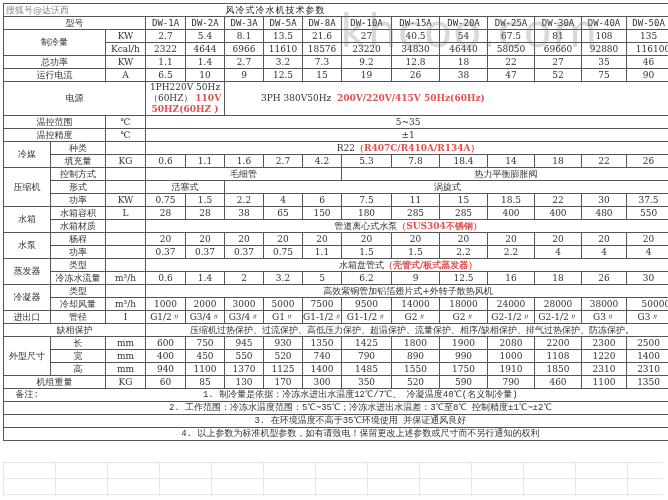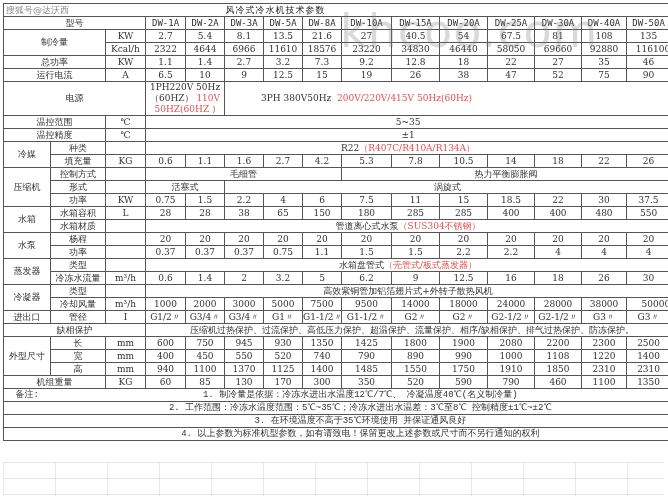--- a/index.html
+++ b/index.html
@@ -7,21 +7,21 @@
          font-family: "DejaVu Serif", "Liberation Serif", serif; color: #333; }
   .sheet { position: absolute; left: 3px; top: 3px; width: 660px; }
   table.spec { border-collapse: collapse; table-layout: fixed; width: 660px; }
   table.spec td { border: 1px solid #555; padding: 0; text-align: center; vertical-align: middle;
                   font-size: 9px; line-height: 11px; height: 12px; overflow: hidden; white-space: nowrap; }
   .title-row td { height: 25px; border-bottom: 1px solid #555; }
   .watermark { font-family: "DejaVu Sans", sans-serif; font-size: 14px; color: #8a8a8a; text-align: left !important; padding-left: 2px !important; }
   .title { font-size: 22px; letter-spacing: 1px; color: #222; text-align: left !important; }
   .kh { position: absolute; left: 340px; top: 4px; font-family: "DejaVu Sans", sans-serif; font-size: 46px;
         color: rgba(120,120,120,0.28); letter-spacing: 1px; pointer-events: none; }
-  .red { color: #e05050; }
+  .red { color: #e05050; font-weight: bold; }
   .model { font-size: 8px; font-family: "DejaVu Sans Mono", monospace; }
   .lbl { font-size: 9.5px; }
   .left { text-align: left !important; padding-left: 3px !important; }
   .tall td { height: 36px; }
   .power-cell { white-space: normal !important; line-height: 11px; font-size: 8.5px; }
   .note-row td { text-align: left; padding-left: 4px; height: 14px; font-size: 9.5px; font-family: Liberation Mono, monospace; }
   .grid-bottom { position: absolute; left: 3px; top: 462px; width: 660px; height: 34px;
                  background-image: linear-gradient(#e6e6e6 1px, transparent 1px), linear-gradient(90deg, #e6e6e6 1px, transparent 1px);
                  background-size: 52px 16px; }
 </style>
@@ -170,21 +170,21 @@
   <tr>
     <td class="lbl">填充量</td>
     <td>KG</td>
     <td>0.6</td>
     <td>1.1</td>
     <td>1.6</td>
     <td>2.7</td>
     <td>4.2</td>
     <td>5.3</td>
     <td>7.8</td>
-    <td>10.5</td>
+    <td>18.4</td>
     <td>14</td>
     <td>18</td>
     <td>22</td>
     <td>26</td>
   </tr>
 
   <tr>
     <td rowspan="3" class="lbl">压缩机</td>
     <td class="lbl">控制方式</td>
     <td></td>

